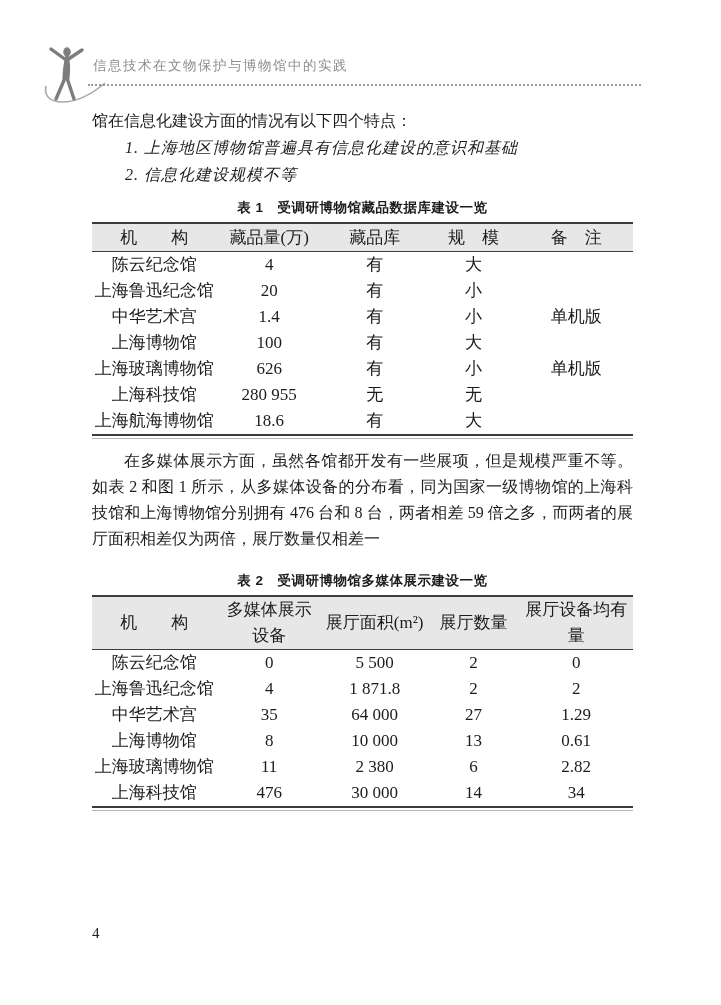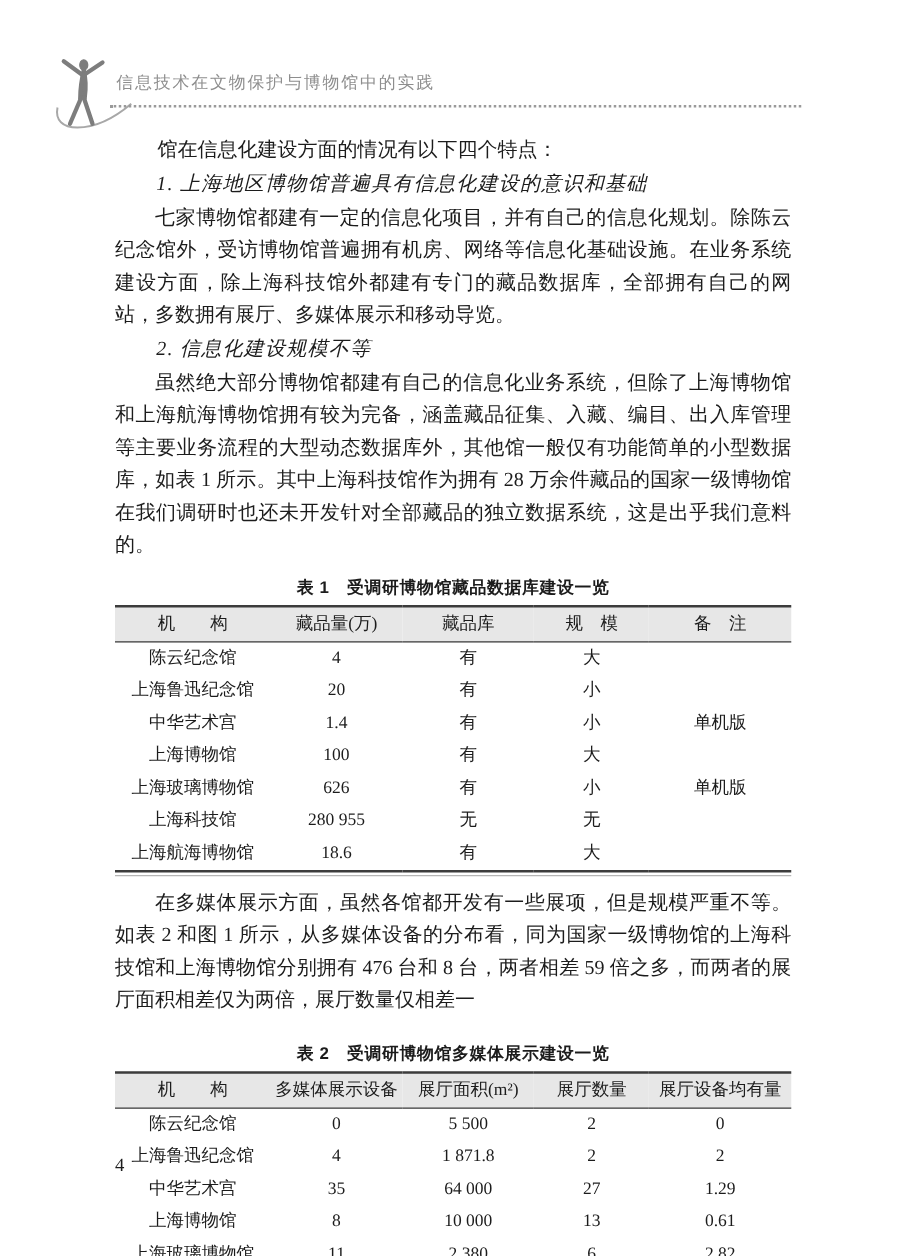--- a/index.html
+++ b/index.html
@@ -34,42 +34,42 @@
     border-top:2px dotted var(--dotted);
     height:0;
   }
   
   .body{
     position:absolute;top:108px;left:92px;width:541px;
     font-size:16px;line-height:26px;
     text-align:justify;text-justify:inter-ideograph;
   }
   .para{margin:0;text-indent:2em;}
-  .para.no-indent{text-indent:0;margin-left:34px;}
+  .para.no-indent{text-indent:0;}
   .heading{
     margin:1px;text-indent:2em;
     font-style:italic;letter-spacing:1px;
   }
   
   .caption{
     margin:10px 0 5px;
     text-align:center;text-indent:0;
     font-family:"Liberation Sans","DejaVu Sans",sans-serif;
     font-weight:bold;font-size:13.5px;line-height:19px;
     letter-spacing:0.5px;
   }
   .caption2{margin-top:19px;}
   .tbl-wrap{
     border-bottom:1px solid var(--rule-light);
     padding-bottom:2px;
   }
   table.datatable{
     width:100%;
     border-collapse:collapse;
-    font-size:14px;
+    font-size:17px;
     border-top:2px solid var(--rule-dark);
     border-bottom:2px solid var(--rule-dark);
   }
   table.datatable thead th{
     background:var(--table-header-bg);
     border-bottom:1px solid var(--rule-dark);
     font-weight:normal;
     height:27px;
     text-align:center;
     padding:0 2px;
@@ -110,23 +110,21 @@
         <path d="M27,36 L34,57" stroke-width="3.4" fill="none"></path>
       </g>
     </svg>
   </div>
   <div class="header-title">信息技术在文物保护与博物馆中的实践</div>
   <div class="dotted-rule"></div>
 
   <main class="body">
     <p class="para no-indent">馆在信息化建设方面的情况有以下四个特点：</p>
     <p class="heading">1. 上海地区博物馆普遍具有信息化建设的意识和基础</p>
-    <p class="para">七家博物馆都建有一定的信息化项目，并有自己的信息化规划。除陈云纪念馆外，受访博物馆普遍拥有机房、网络等信息化基础设施。在业务系统建设方面，除上海科技馆外都建有专门的藏品数据库，全部拥有自己的网站，多数拥有展厅、多媒体展示和移动导览。</p>
     <p class="heading">2. 信息化建设规模不等</p>
-    <p class="para">虽然绝大部分博物馆都建有自己的信息化业务系统，但除了上海博物馆和上海航海博物馆拥有较为完备，涵盖藏品征集、入藏、编目、出入库管理等主要业务流程的大型动态数据库外，其他馆一般仅有功能简单的小型数据库，如表 1 所示。其中上海科技馆作为拥有 28 万余件藏品的国家一级博物馆在我们调研时也还未开发针对全部藏品的独立数据系统，这是出乎我们意料的。</p>
 
     <div class="caption">表 1　受调研博物馆藏品数据库建设一览</div>
     <div class="tbl-wrap">
       <table class="datatable">
           <thead>
             <tr>
               <th>机　　构</th>
               <th>藏品量(万)</th>
               <th>藏品库</th>
               <th>规　模</th>

